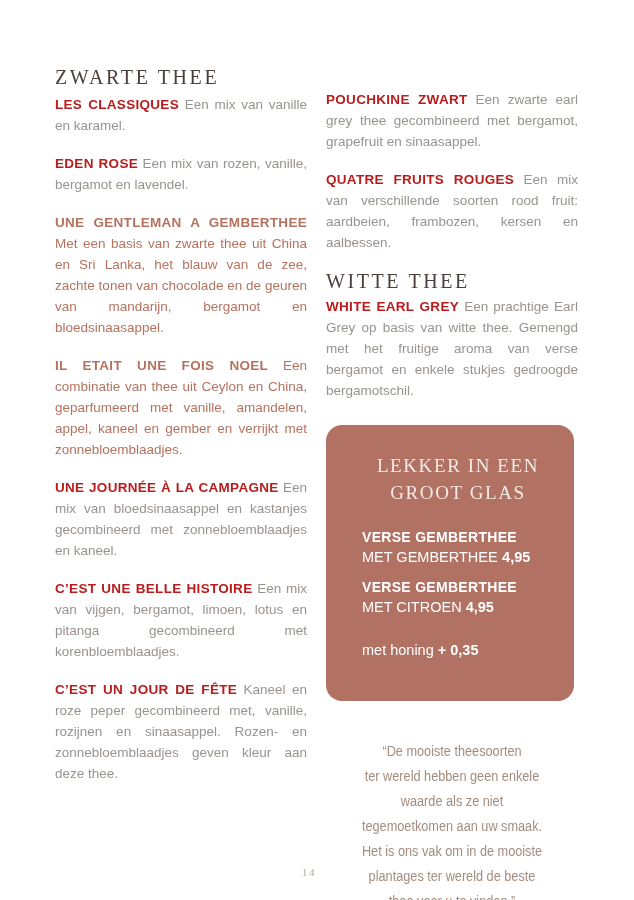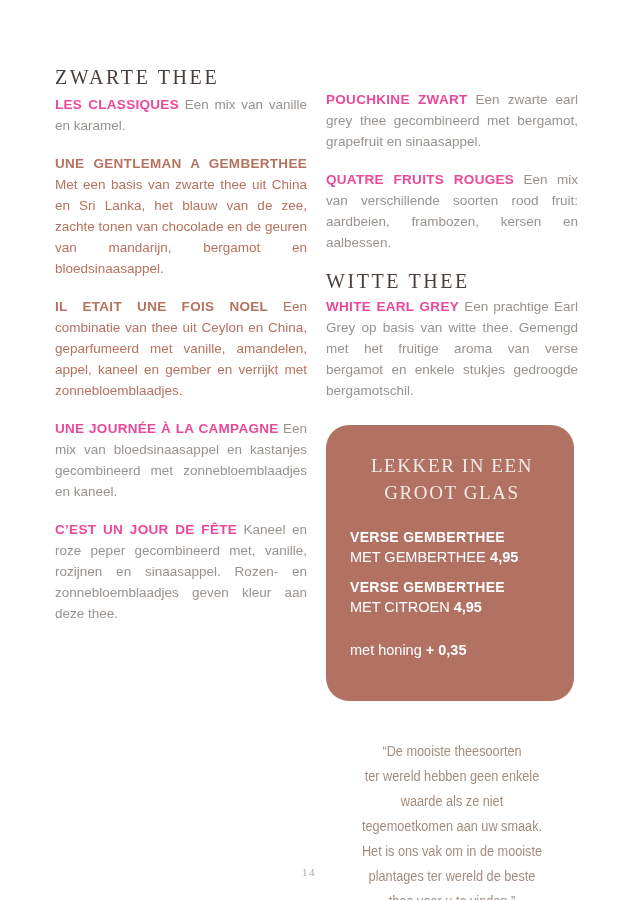--- a/index.html
+++ b/index.html
@@ -33,35 +33,35 @@
 
   .item {
     font-size:13.5px;
     line-height:21px;
     color:#98938f;
     text-align:justify;
     margin-bottom:17px;
   }
   .item .t {
     font-weight:bold;
-    color:#ec4899;
+    color:#b91c1c;
     letter-spacing:0.3px;
   }
   .item.accent { color:var(--accent,#b5725e); }
   .item.accent .t { color:var(--accent,#b5725e); }
 
   .right-first { margin-top:23px; }
 
   .promo-box {
     margin-top:24px;
     width:248px;
     height:276px;
     background:var(--box-bg,#b17264);
-    border-radius:23px;
-    padding:27px 20px 0 24px;
+    border-radius:16px;
+    padding:27px 20px 0 36px;
     color:#ffffff;
   }
   .promo-title {
     font-family:"Liberation Serif", "DejaVu Serif", serif;
     font-weight:400;
     font-size:19px;
     line-height:27px;
     letter-spacing:1.6px;
     text-align:center;
     color:#f3eae5;
@@ -111,27 +111,29 @@
 <body>
 
 <div class="page">
   <div class="columns">
 
     <div class="col">
       <div class="serif-heading">ZWARTE THEE</div>
 
       <p class="item"><span class="t">LES CLASSIQUES</span> <span>Een mix van vanille en karamel.</span></p>
 
+      <p class="item"><span class="t">EDEN ROSE</span> <span>Een mix van rozen, vanille, bergamot en lavendel.</span></p>
 
       <p class="item accent"><span class="t">UNE GENTLEMAN A GEMBERTHEE</span> <span>Met een basis van zwarte thee uit China en Sri Lanka, het blauw van de zee, zachte tonen van chocolade en de geuren van mandarijn, bergamot en bloedsinaasappel.</span></p>
 
       <p class="item accent"><span class="t">IL ETAIT UNE FOIS NOEL</span> <span>Een combinatie van thee uit Ceylon en China, geparfumeerd met vanille, amandelen, appel, kaneel en gember en verrijkt met zonnebloemblaadjes.</span></p>
 
       <p class="item"><span class="t">UNE JOURNÉE À LA CAMPAGNE</span> <span>Een mix van bloedsinaasappel en kastanjes gecombineerd met zonnebloemblaadjes en kaneel.</span></p>
 
+      <p class="item"><span class="t">C’EST UNE BELLE HISTOIRE</span> <span>Een mix van vijgen, bergamot, limoen, lotus en pitanga gecombineerd met korenbloemblaadjes.</span></p>
 
       <p class="item"><span class="t">C’EST UN JOUR DE FÊTE</span> <span>Kaneel en roze peper gecombineerd met, vanille, rozijnen en sinaasappel. Rozen- en zonnebloemblaadjes geven kleur aan deze thee.</span></p>
     </div>
 
     <div class="col">
       <p class="item right-first"><span class="t">POUCHKINE ZWART</span> <span>Een zwarte earl grey thee gecombineerd met bergamot, grapefruit en sinaasappel.</span></p>
 
       <p class="item"><span class="t">QUATRE FRUITS ROUGES</span> <span>Een mix van verschillende soorten rood fruit: aardbeien, frambozen, kersen en aalbessen.</span></p>
 
       <div class="serif-heading heading-witte">WITTE THEE</div>

